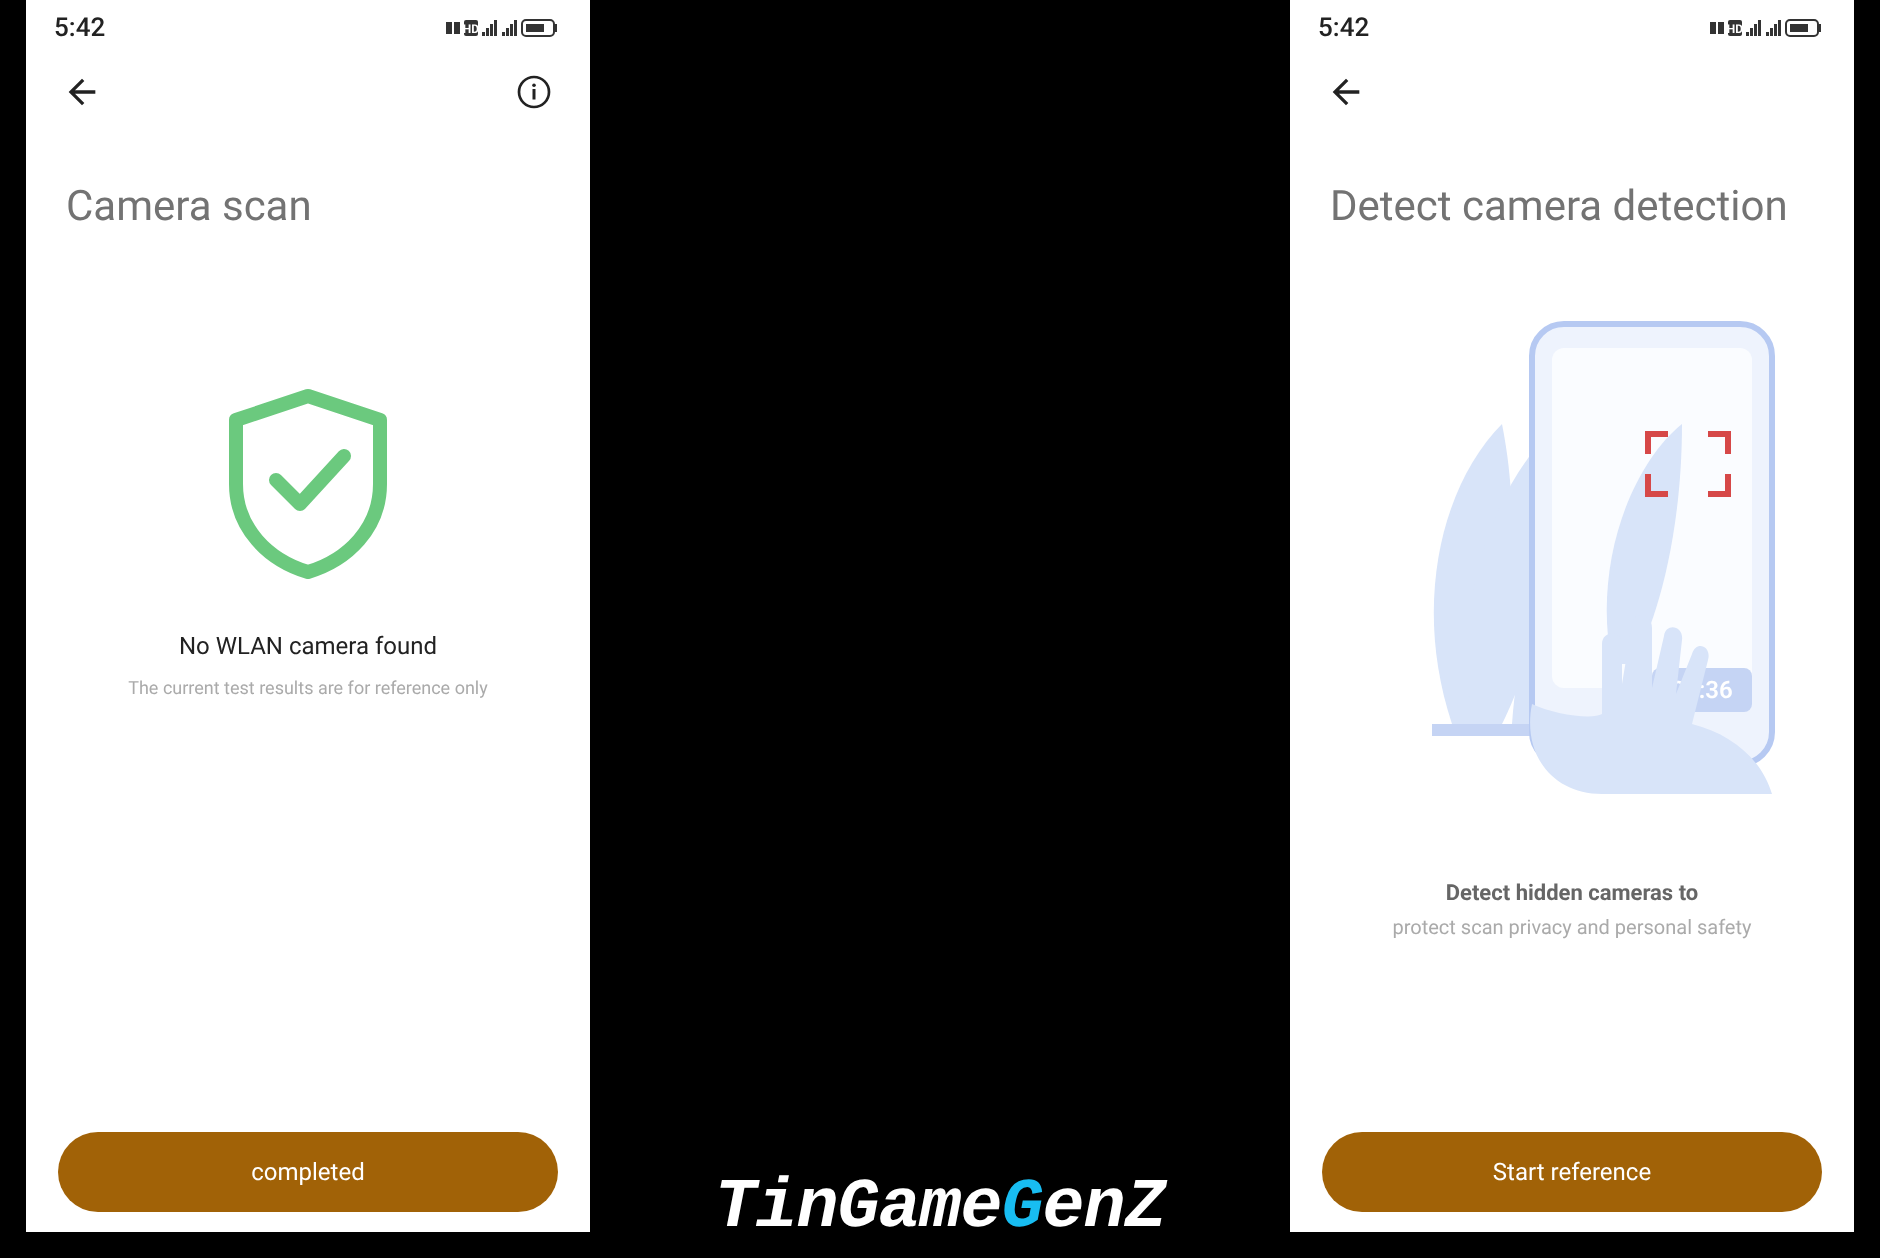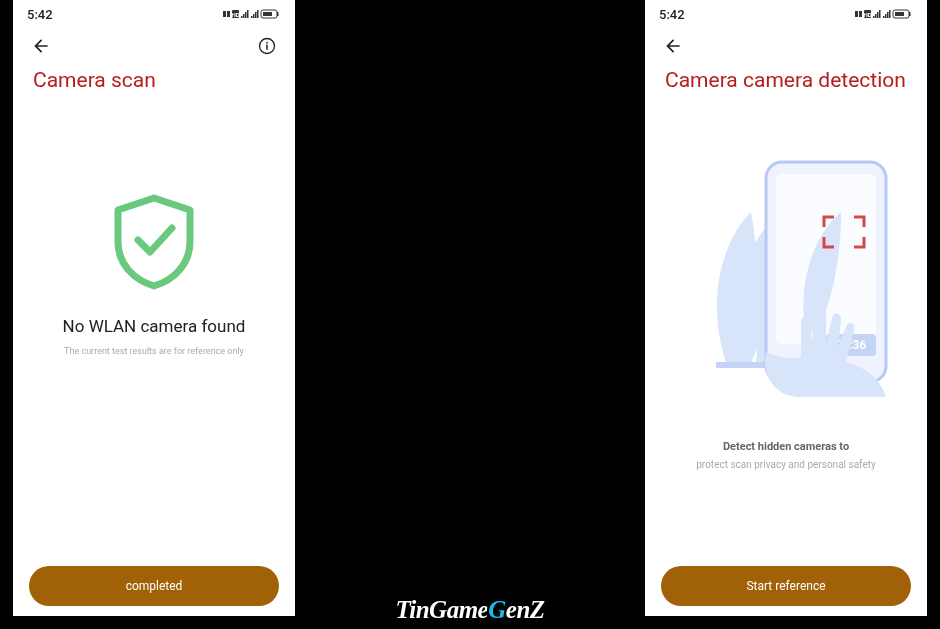--- a/index.html
+++ b/index.html
@@ -53,41 +53,42 @@
     display: flex;
     align-items: center;
     justify-content: center;
     cursor: pointer;
   }
 
   .title {
     padding: 4px 4px 8px 20px;
     font-size: 21px;
     font-weight: 400;
-    color: #b91c1c;
+    color: #737373;
+    margin-top: 24px;
   }
 
   .content {
     position: absolute;
     top: 92px;
     bottom: 60px;
     left: 0;
     right: 0;
     display: flex;
     flex-direction: column;
     align-items: center;
   }
 
   
   .shield-wrap {
     margin-top: 100px;
   }
   .result-title {
     margin-top: 20px;
-    font-size: 17px;
+    font-size: 12px;
     color: #222;
     font-weight: 400;
   }
   .result-sub {
     margin-top: 10px;
     font-size: 9px;
     color: #aaa;
     text-align: center;
   }
 
@@ -125,22 +126,22 @@
     justify-content: center;
     cursor: pointer;
   }
 
   
   .watermark {
     position: absolute;
     left: 50%;
     bottom: 5px;
     transform: translateX(-50%);
-    font-family: Liberation Serif, serif;
-    font-size: 25px;
+    font-family: Liberation Mono, monospace;
+    font-size: 35px;
     font-weight: 900;
     font-style: italic;
     letter-spacing: -0.5px;
     white-space: nowrap;
     color: #fff;
     text-shadow:
       -2px -2px 0 #000, 2px -2px 0 #000, -2px 2px 0 #000, 2px 2px 0 #000,
       -2px 0 0 #000, 2px 0 0 #000, 0 -2px 0 #000, 0 2px 0 #000;
   }
   .watermark .g {
@@ -239,21 +240,21 @@
 
   <div class="navbar">
     <div class="icon-btn">
       <svg width="20" height="20" viewBox="0 0 24 24">
         <path d="M20 11H7.8l5.6-5.6L12 4l-8 8 8 8 1.4-1.4L7.8 13H20z" fill="#222"></path>
       </svg>
     </div>
     <div style="width:28px"></div>
   </div>
 
-  <div class="title">Camera camera detection</div>
+  <div class="title">Detect camera detection</div>
 
   <div class="content">
     <div class="illustration-wrap">
       <svg width="240" height="280" viewBox="0 0 240 280">
 
         <g fill="#d8e4f9">
           <path d="M60 240 C40 180 55 120 85 90 C95 140 90 200 75 240 Z"></path>
           <path d="M70 240 C60 170 85 110 120 85 C118 150 100 210 85 240 Z"></path>
           <path d="M90 240 C95 165 130 115 160 100 C145 170 120 220 100 240 Z"></path>
         </g>

